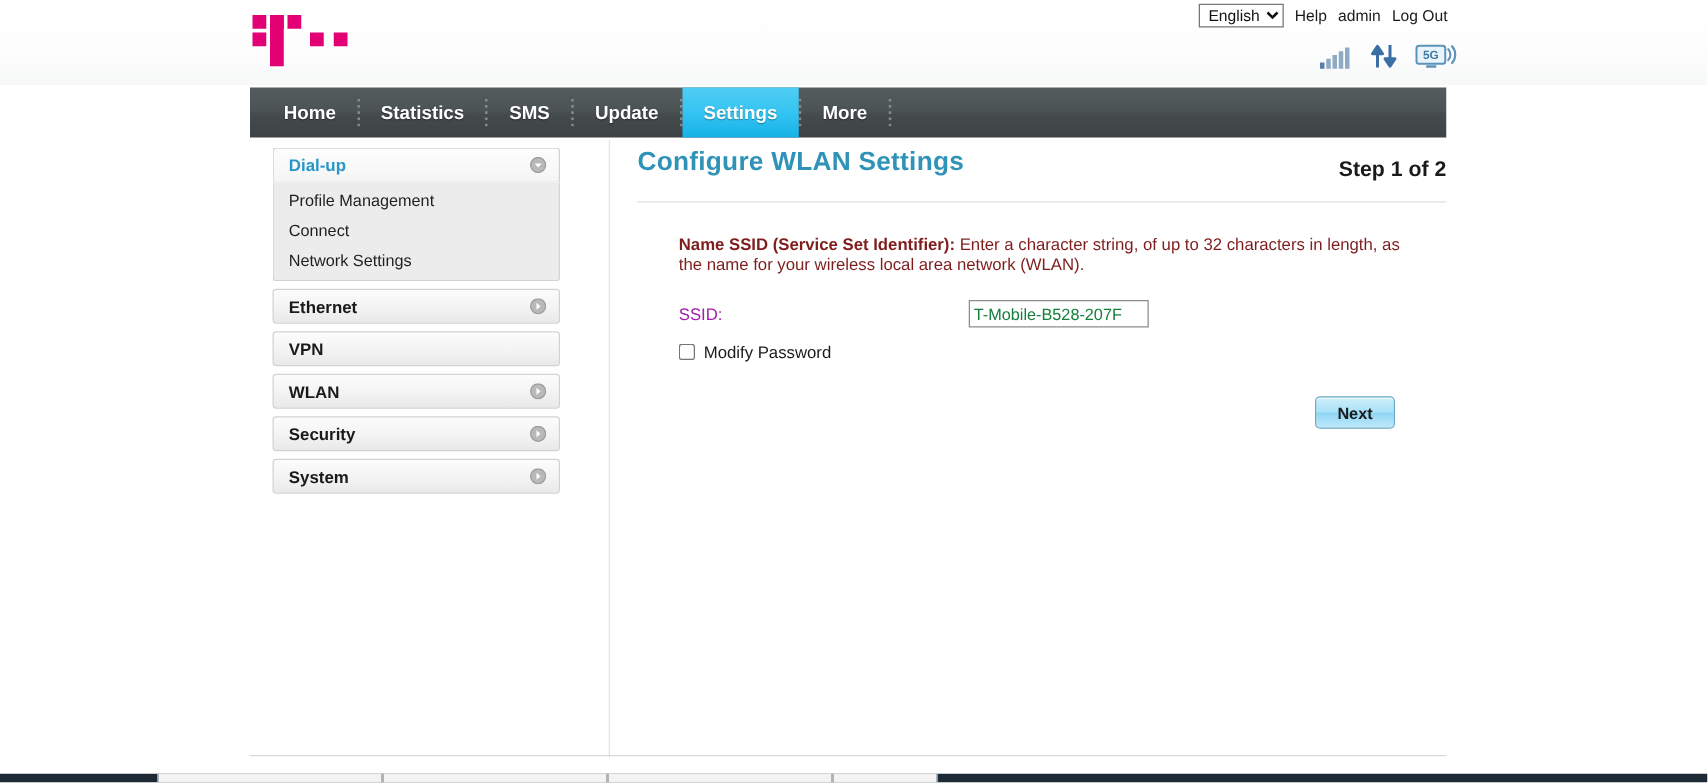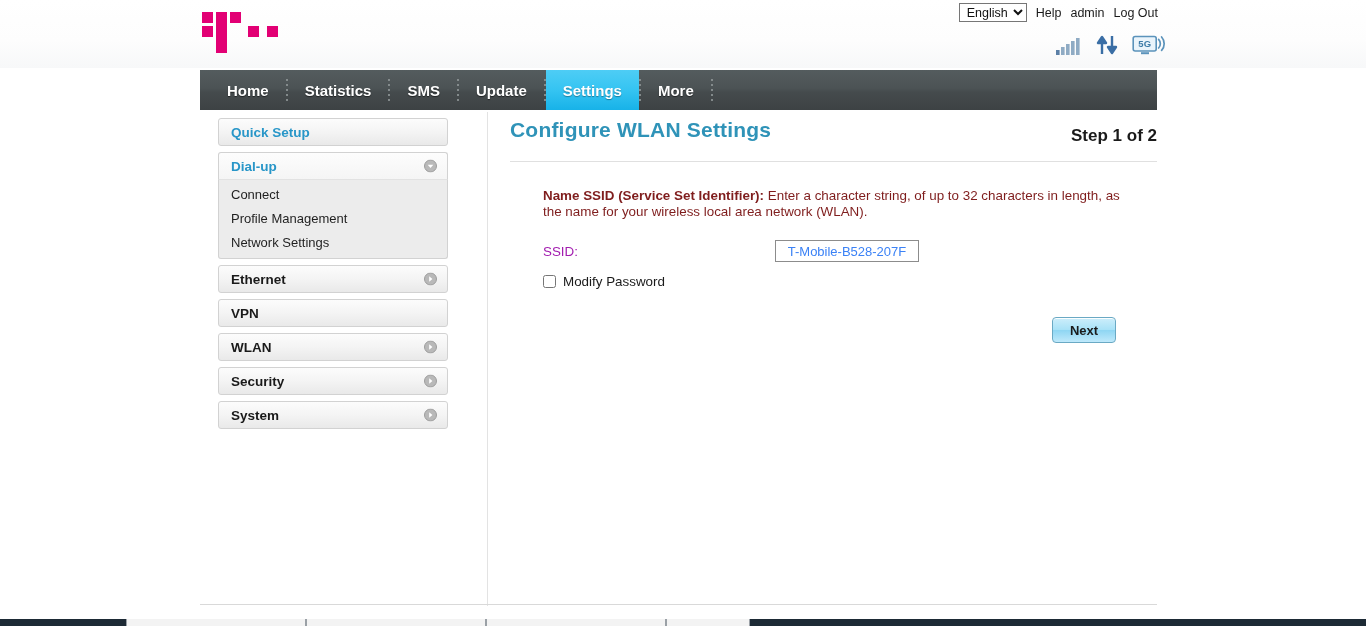--- a/index.html
+++ b/index.html
@@ -229,24 +229,23 @@
     width: 232px;
     font-size: 13.4px;
     color: #a21caf;
   }
   .ssid-input {
     width: 144px; height: 22px;
     border: 1px solid #8c8c8c;
     background: #ffffff;
     font-family: "Liberation Sans", sans-serif;
     font-size: 13px;
-    color: #3b82f6;
+    color: #15803d;
     padding: 0 3px;
     border-radius: 0;
-    text-align: center;
   }
   .check-row {
     margin-top: 12px;
     margin-left: 33px;
     display: flex;
     align-items: center;
     gap: 7px;
   }
   .check-row input[type=checkbox] {
     width: 13px; height: 13px;
@@ -352,35 +351,30 @@
   <div class="taskbar"></div>
   <div class="taskbar-notch" style="left:126px;width:180px;"></div>
   <div class="taskbar-notch" style="left:306px;width:180px;"></div>
   <div class="taskbar-notch" style="left:486px;width:180px;"></div>
   <div class="taskbar-notch" style="left:666px;width:84px;"></div>
 
   <div class="content">
 
     <div class="sidebar">
         <div class="sb-block">
-          <div class="sb-head link">
-            <span>Quick Setup</span>
-          </div>
-        </div>
-        <div class="sb-block">
           <div class="sb-head link expanded">
             <span>Dial-up</span>
             <span class="sb-arrow"><svg width="13" height="13" viewBox="0 0 13 13">
                 <circle cx="6.5" cy="6.5" r="6" fill="#b9b9b9" stroke="#9d9d9d"></circle>
                 <path d="M3.7 5.2 L6.5 8.4 L9.3 5.2 Z" fill="#ffffff"></path>
               </svg></span>
           </div>
           <div class="sb-sub">
+            <div class="sb-subitem">Profile Management</div>
             <div class="sb-subitem">Connect</div>
-            <div class="sb-subitem">Profile Management</div>
             <div class="sb-subitem">Network Settings</div>
           </div>
         </div>
         <div class="sb-block">
           <div class="sb-head">
             <span>Ethernet</span>
             <span class="sb-arrow"><svg width="13" height="13" viewBox="0 0 13 13">
                 <circle cx="6.5" cy="6.5" r="6" fill="#b9b9b9" stroke="#9d9d9d"></circle>
                 <path d="M5.2 3.7 L8.4 6.5 L5.2 9.3 Z" fill="#ffffff"></path>
               </svg></span>

